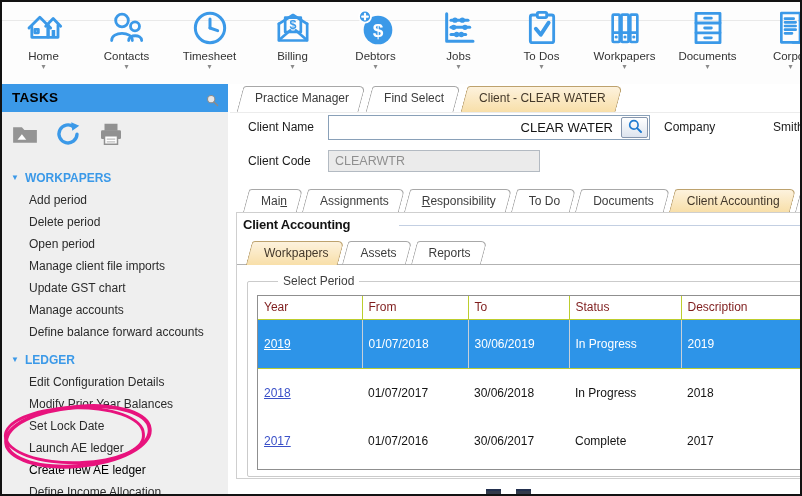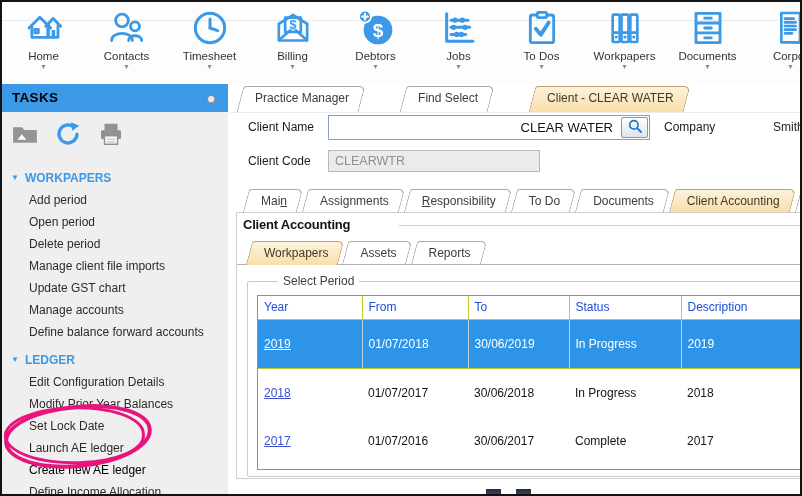--- a/index.html
+++ b/index.html
@@ -41,21 +41,21 @@
   
   .main{position:absolute;left:228px;top:82px;right:0;bottom:0;background:#fff;overflow:hidden;}
 
   .tabrow{display:flex;align-items:flex-end;}
   .tab{position:relative;height:25px;margin-right:7px;cursor:pointer;flex:0 0 auto;}
   .tab-bg{position:absolute;inset:0;background:#fff;border:1px solid #a8a8a8;border-bottom:none;border-radius:3px 6px 0 0;transform:skewX(-15deg);}
   .tab.active .tab-bg{background:linear-gradient(#fdf2dd,var(--active-tab-tan));border-color:#bda26e;}
   .tab-lbl{position:relative;display:block;padding:5px 13px 0 15px;font-size:12px;color:#3c3c3c;white-space:nowrap;}
   .tab.active .tab-lbl{color:#43382a;}
   .tab.partial{width:62px;margin-right:0;}
-  .tabrow1{position:absolute;left:0;top:2px;right:0;height:27px;padding-left:10px;border-bottom:1px solid #ececec;gap:34px;}
+  .tabrow1{position:absolute;left:0;top:2px;right:0;height:27px;padding-left:10px;border-bottom:1px solid #ececec;}
   .tabrow1 .tab{height:26px;}
   .tabrow2{position:absolute;left:0;top:104px;right:0;height:24px;padding-left:16px;}
   .tabrow2 .tab{height:23px;margin-right:5px;}
 
   .form-label{position:absolute;font-size:12px;color:#1a1a1a;white-space:nowrap;}
   .input-wrap{position:absolute;left:98px;top:31px;width:322px;height:25px;border:1px solid #89a0b8;background:#fff;}
   .input-wrap input{position:absolute;left:0;top:0;right:28px;bottom:0;border:none;outline:none;font:13px "Liberation Sans","DejaVu Sans",sans-serif;padding:0 6px;color:#141414;background:transparent;width:calc(100% - 30px);text-align:right;}
   .search-btn{position:absolute;right:1px;top:1px;width:27px;height:21px;border:1px solid #8696ad;background:linear-gradient(#ffffff,#dde4ee);border-radius:2px;display:flex;align-items:center;justify-content:center;cursor:pointer;}
   .code-input{position:absolute;left:98px;top:66px;width:212px;height:22px;border:1px solid #b3bac2;background:#ebebeb;color:#8f8f8f;font:12.5px "Liberation Sans","DejaVu Sans",sans-serif;padding:0 6px;}
 
@@ -65,21 +65,21 @@
   .subtabrow{position:absolute;left:0;top:27px;right:0;height:25px;padding-left:12px;border-bottom:1px solid #b2b2b2;display:flex;align-items:flex-end;}
   .subtabrow .tab{height:24px;margin-right:4px;margin-bottom:-1px;}
   .subtabrow .tab:not(.active) .tab-bg{border-bottom:1px solid #b2b2b2;}
 
   .groupbox{position:absolute;left:10px;top:68px;right:-20px;height:196px;border:1px solid #cbcbcb;border-radius:2px;}
   .groupbox-label{position:absolute;left:30px;top:-8px;background:#fff;padding:0 5px;font-size:12px;color:#3e3e3e;}
 
   .table-frame{position:absolute;left:9px;top:13px;width:565px;height:175px;border:1px solid #8f8f8f;background:#fff;overflow:hidden;}
   table.ptable{border-collapse:collapse;table-layout:fixed;width:565px;font-size:12px;}
   .ptable col.c-year{width:104px;}.ptable col.c-from{width:106px;}.ptable col.c-to{width:101px;}.ptable col.c-status{width:112px;}
-  .ptable th{height:23px;font-weight:normal;text-align:left;padding:2px 6px;color:#1d4ed8;background:#fff;border-right:1px solid var(--grid-line-green);border-bottom:1px solid var(--grid-line-green);margin-left:24px;}
+  .ptable th{height:23px;font-weight:normal;text-align:left;padding:2px 6px;color:#7f1d1d;background:#fff;border-right:1px solid var(--grid-line-green);border-bottom:1px solid var(--grid-line-green);margin-left:24px;}
   .ptable th:last-child{border-right:none;}
   .ptable td{height:21px;padding:17px 6px;color:#141414;white-space:nowrap;overflow:hidden;}
   .ptable tr.sel td{background:var(--selection-blue);color:#fff;border-top:1px solid #b9cc33;border-bottom:1px solid #b9cc33;border-right:1px solid rgba(0,40,80,.22);}
   .ptable tr.sel td:last-child{border-right:none;}
   a.year-link{color:#3a50c8;text-decoration:underline;cursor:pointer;}
   tr.sel a.year-link{color:#fff;}
 
   .clip-frag{position:absolute;bottom:0;height:5px;width:15px;background:#333a4a;border-top:2px solid #23304e;}
   .clip-frag.f1{left:256px;}
   .clip-frag.f2{left:286px;}
@@ -226,22 +226,22 @@
             <rect x="6.8" y="13.4" width="10.4" height="6.8" fill="#fff" stroke="#919191" stroke-width="1.2"></rect>
             <path d="M8.6 16 H15.4 M8.6 18.2 H15.4" stroke="#bdbdbd" stroke-width="1"></path>
           </svg></span>
       </div>
     <div class="side-menu">
         <div class="side-section">
           <span class="tri">▼</span>
           <span>WORKPAPERS</span>
         </div>
         <div class="side-item">Add period</div>
+        <div class="side-item">Delete period</div>
         <div class="side-item">Open period</div>
-        <div class="side-item">Delete period</div>
         <div class="side-item">Manage client file imports</div>
         <div class="side-item">Update GST chart</div>
         <div class="side-item">Manage accounts</div>
         <div class="side-item">Define balance forward accounts</div>
         <div class="side-section">
           <span class="tri">▼</span>
           <span>LEDGER</span>
         </div>
         <div class="side-item">Edit Configuration Details</div>
         <div class="side-item">Modify Prior Year Balances</div>

